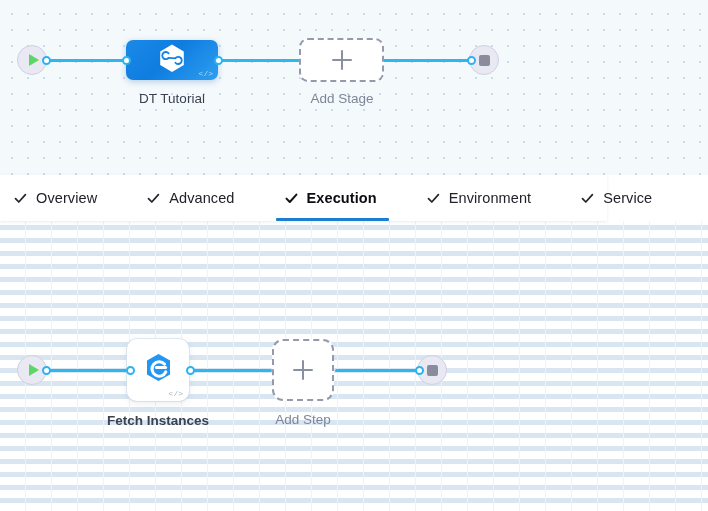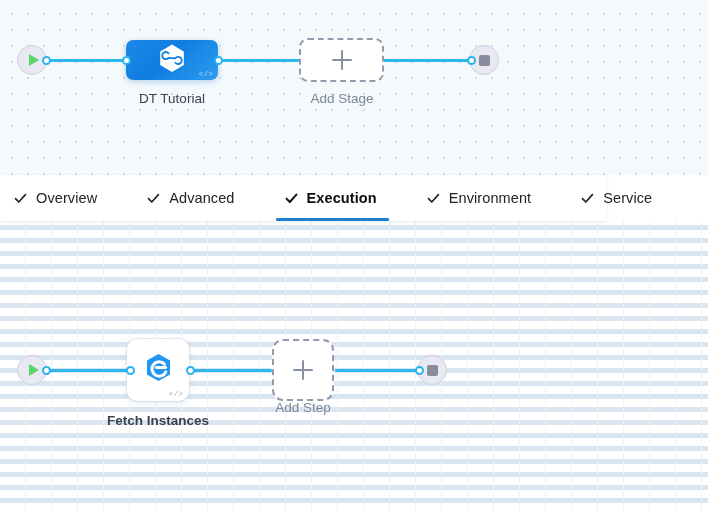--- a/index.html
+++ b/index.html
@@ -382,21 +382,21 @@
     </div>
     <div class="port" style="left:126px; top:145px;"></div>
     <div class="port" style="left:186px; top:145px;"></div>
     <div class="caption dark" style="left:80px; top:192px; width:156px;font-weight:bold;">Fetch Instances</div>
 
     <div class="node" style="left:272px; top:118px;">
       <div class="add-node add-step-node">
         <div class="plus"></div>
       </div>
     </div>
-    <div class="caption muted" style="left:225px; top:179px; width:156px;">Add Step</div>
+    <div class="caption muted" style="left:225px; top:191px; width:156px;">Add Step</div>
 
     <div class="port" style="left:415px; top:145px;"></div>
     <div class="node" style="left:417px; top:134px;">
       <div class="terminal">
         <div class="stop-sq"></div>
       </div>
     </div>
   </div>
 
 </div>

